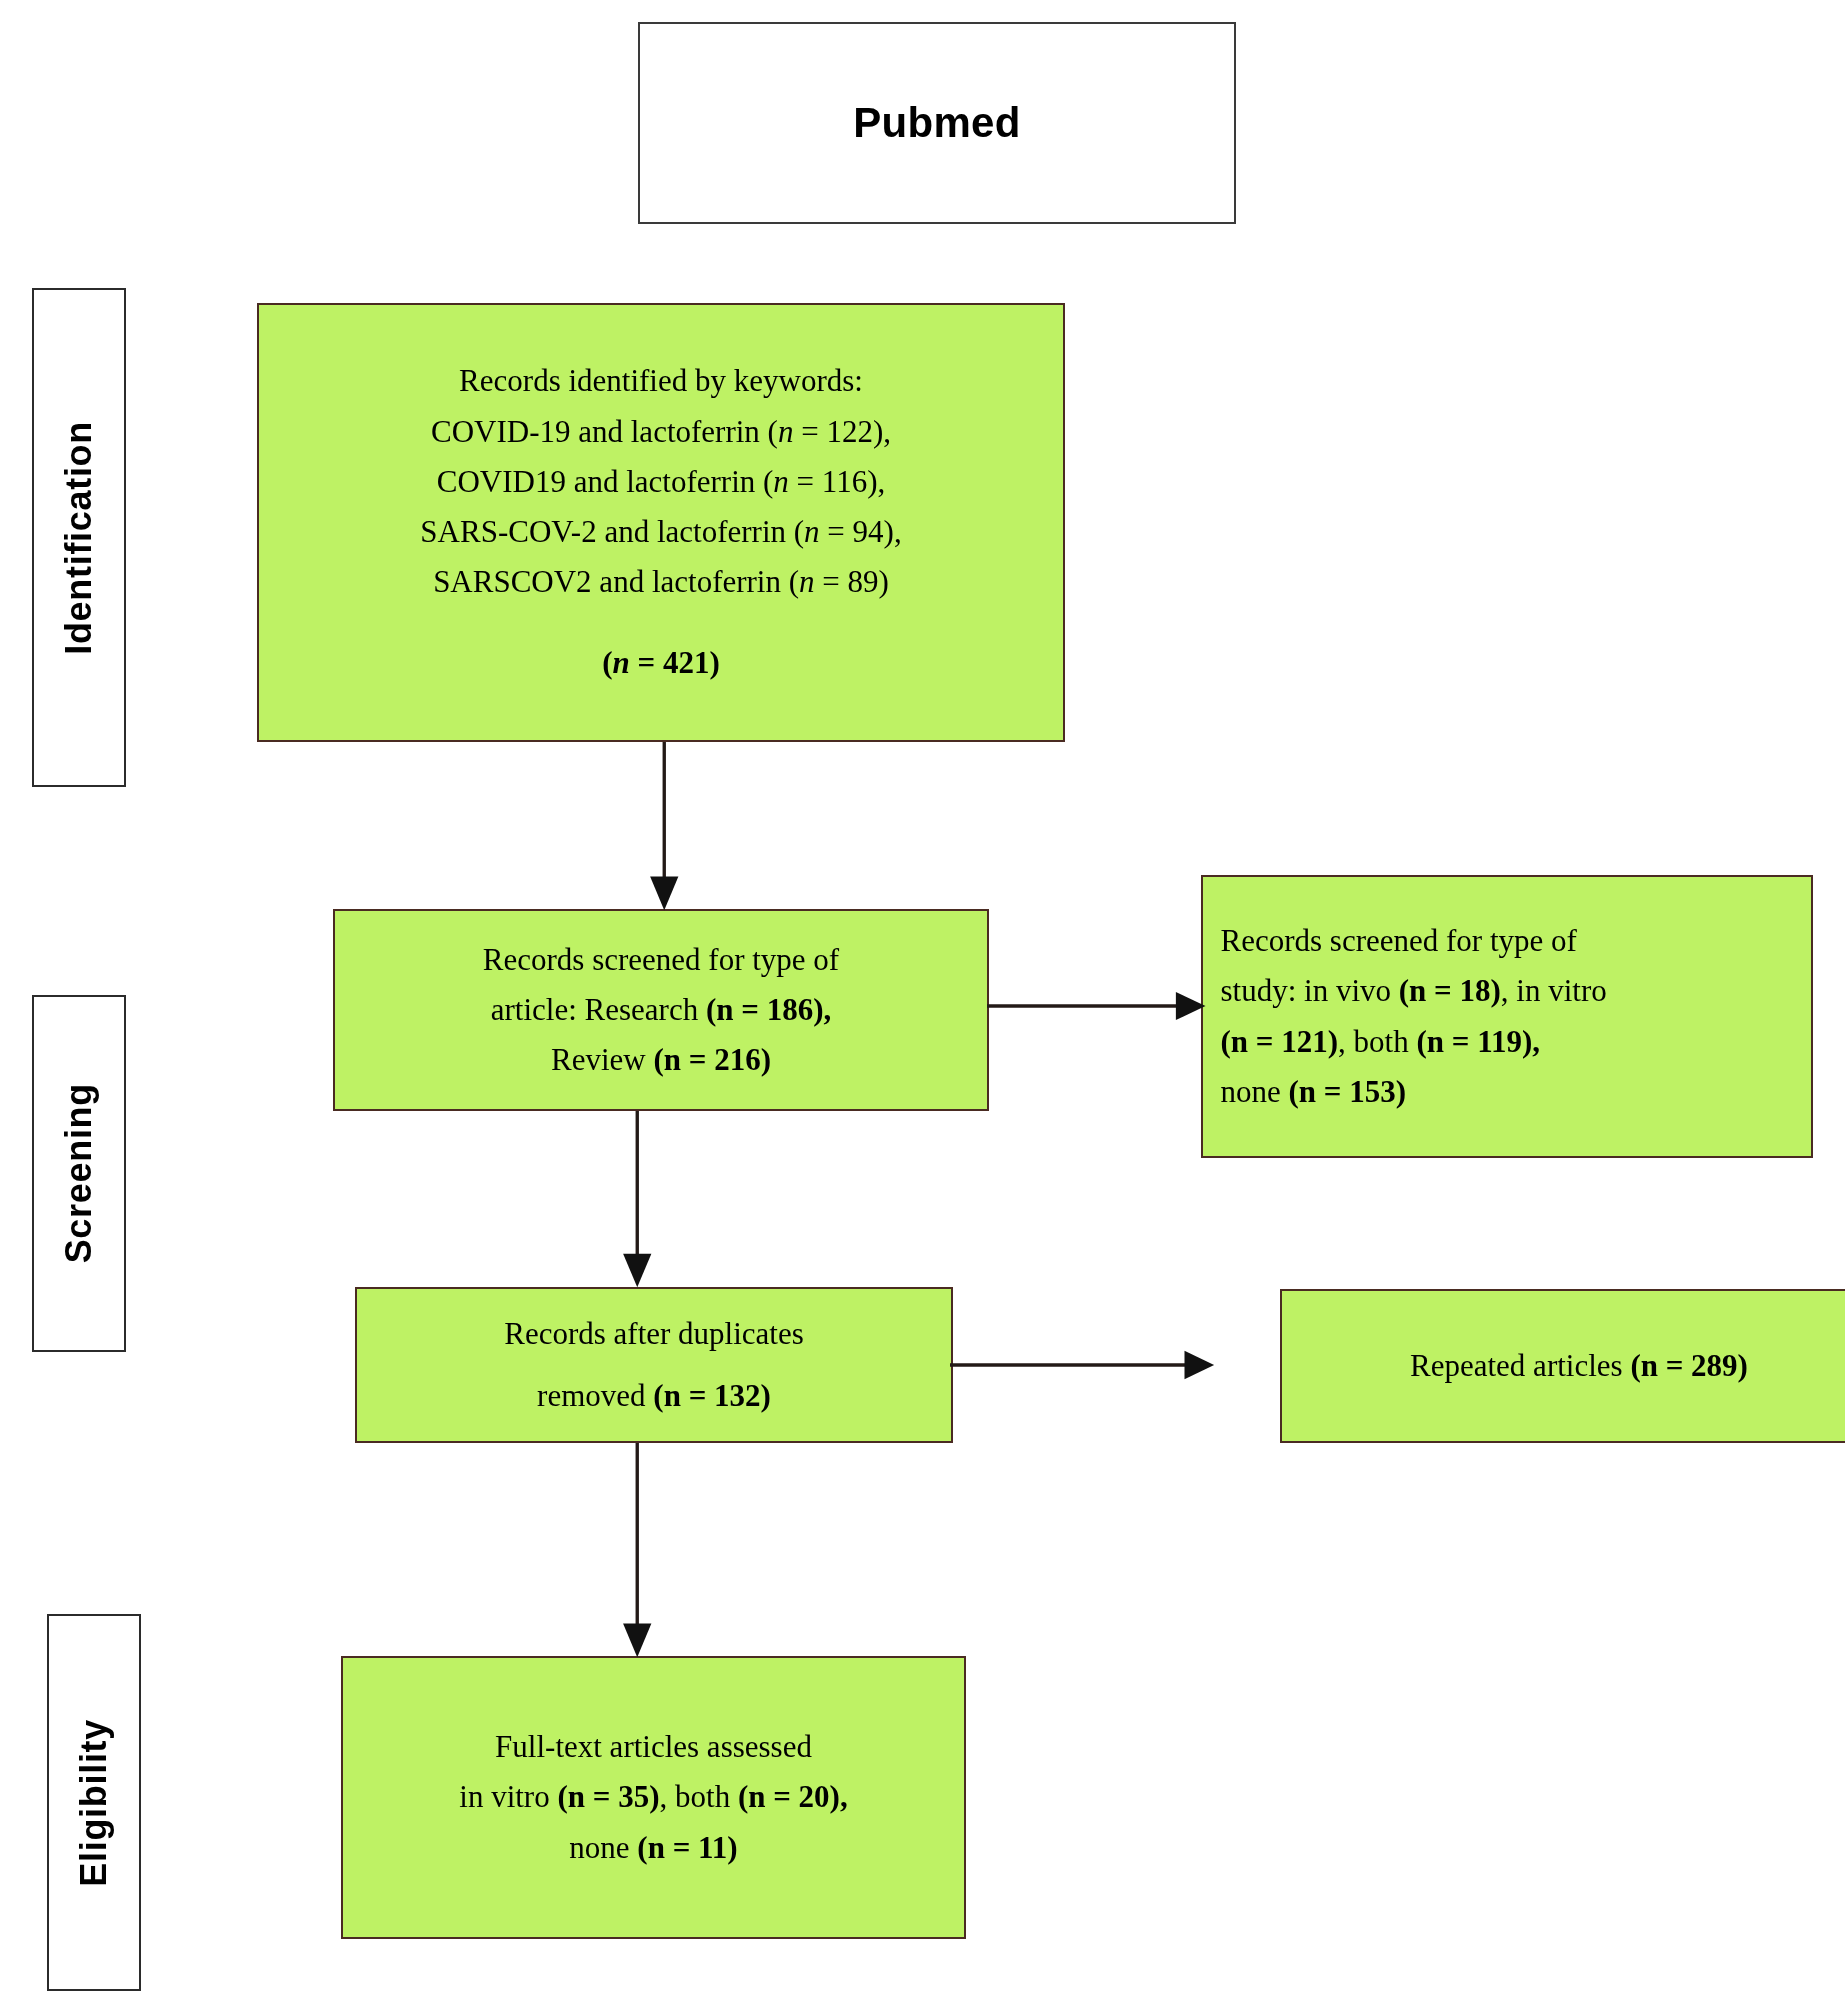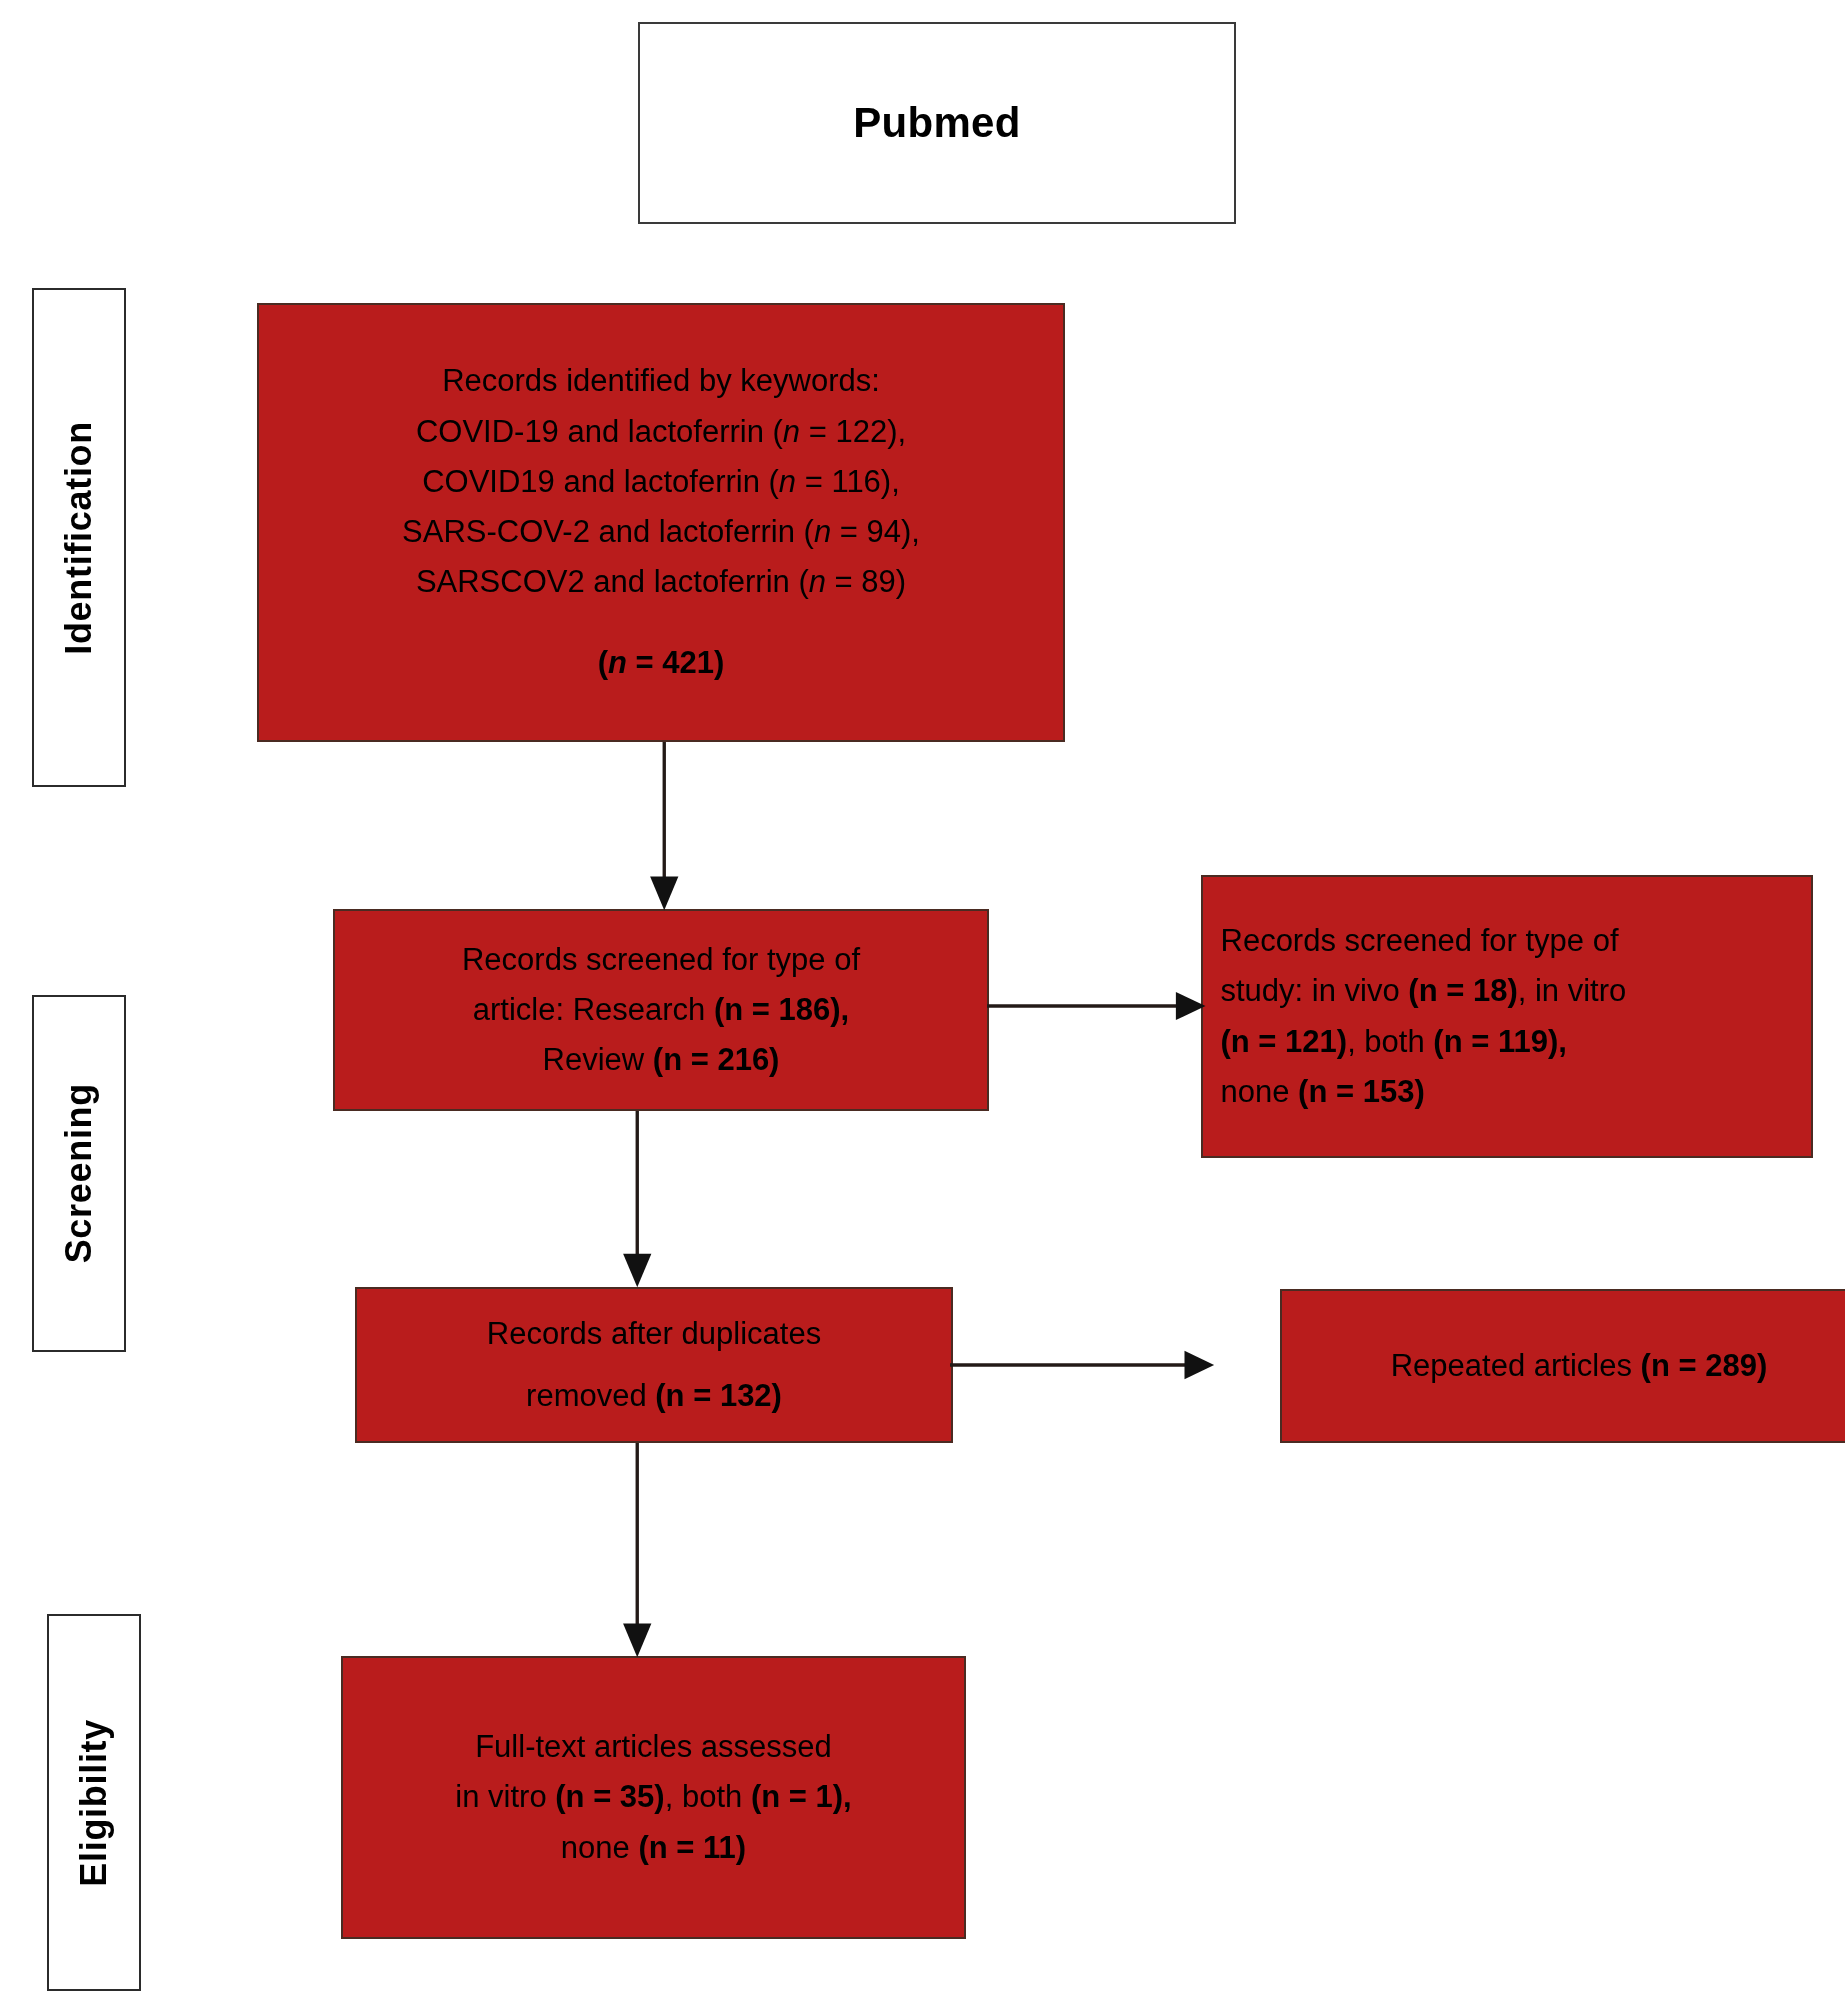--- a/index.html
+++ b/index.html
@@ -50,23 +50,24 @@
     font-weight: bold;
     color: #000000;
     writing-mode: vertical-rl;
     transform: rotate(180deg);
     white-space: nowrap;
     letter-spacing: 0.7px;
   }
 
   
   .flow-box {
-    background: #b91c1c;
+    background: #bef264;
     border: 2.7px solid #4a2b22;
     padding: 12px 17.5px;
+    font-family: Liberation Serif, serif;
   }
   .flow-box p {
     font-size: 31px;
     line-height: 1.62;
     color: #000000;
     white-space: nowrap;
   }
   .flow-box.center p { text-align: center; }
   .flow-box.left   p { text-align: left; }
   .flow-box .spacer { height: 31px; }
@@ -126,21 +127,21 @@
     <p><span>Records after duplicates</span></p>
     <p><span>removed </span><b>(n = 132)</b></p>
   </div>
 
   <div class="node flow-box center" style="left:1280px; top:1289px; width:598px; height:154px;">
     <p><span>Repeated articles </span><b>(n = 289)</b></p>
   </div>
 
   <div class="node flow-box center" style="left:341px; top:1656px; width:625px; height:283px;">
     <p><span>Full-text articles assessed</span></p>
-    <p><span>in vitro </span><b>(n = 35)</b><span>, both </span><b>(n = 1),</b></p>
+    <p><span>in vitro </span><b>(n = 35)</b><span>, both </span><b>(n = 20),</b></p>
     <p><span>none </span><b>(n = 11)</b></p>
   </div>
 
   <div class="conn" style="left:646px; top:742px; width:54px; height:175px;">
     <svg width="54" height="175" viewBox="0 0 80 260">
       <line x1="27" y1="0" x2="27" y2="218" stroke="#231a17" stroke-width="5"></line>
       <polygon points="27,250 6,200 48,200" fill="#111111"></polygon>
     </svg>
   </div>
 

